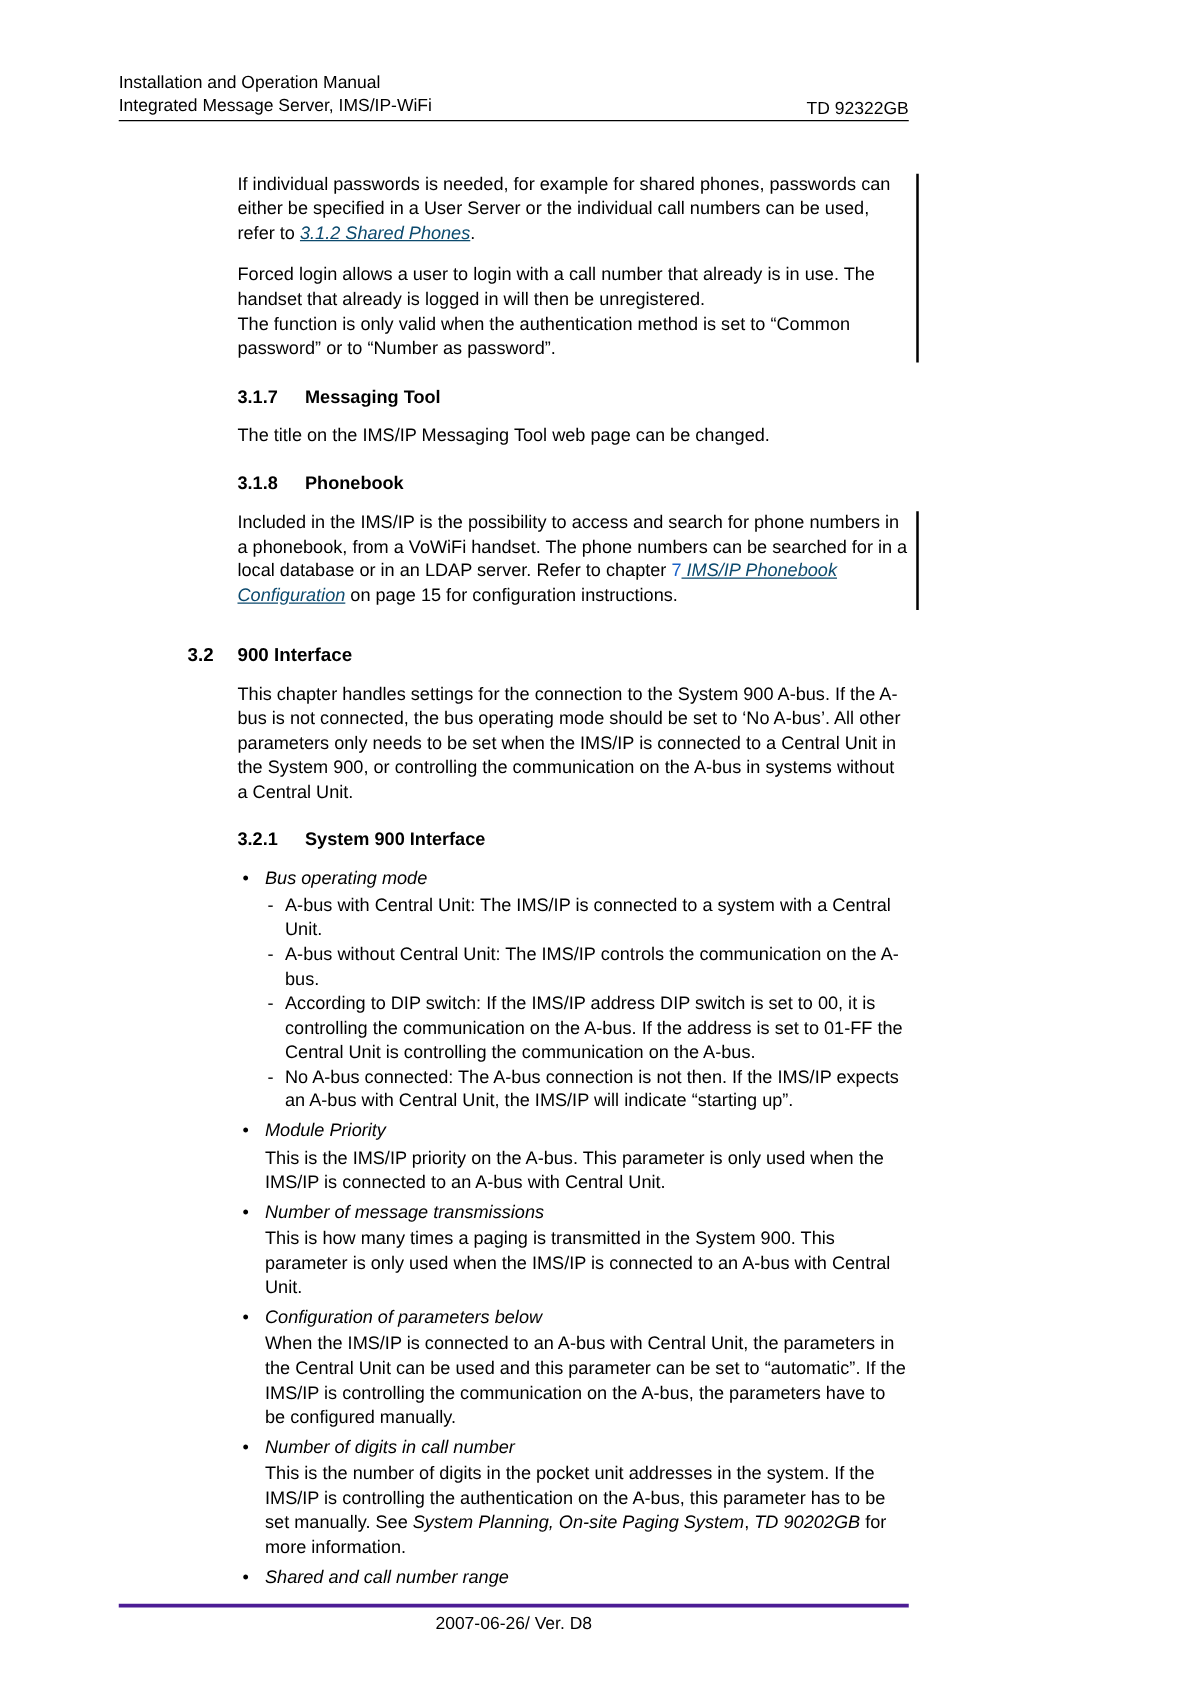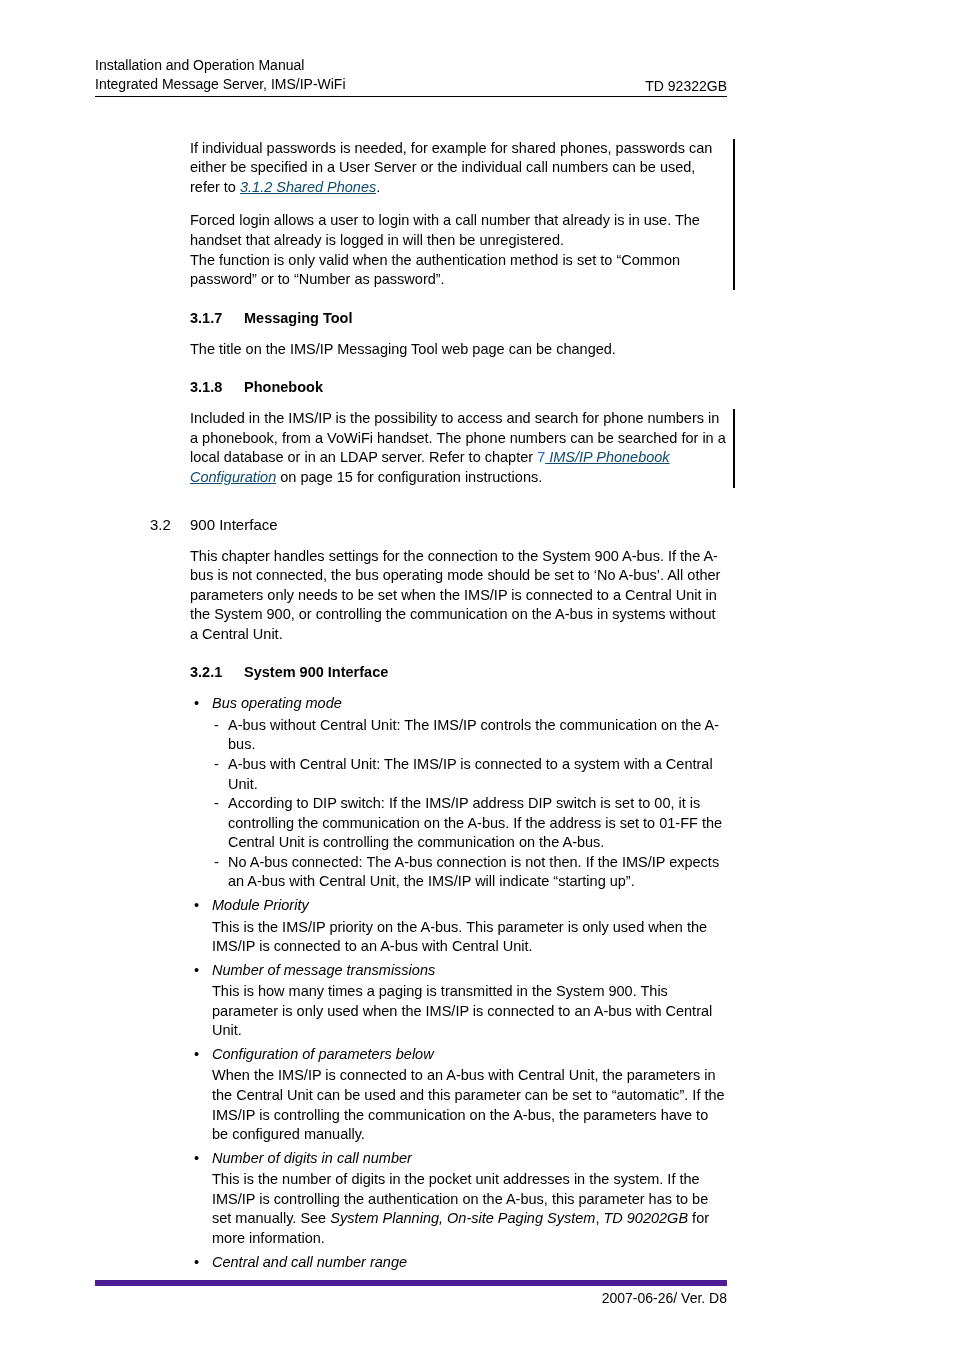--- a/index.html
+++ b/index.html
@@ -36,21 +36,21 @@
   .changebar-block {
     border-right: 2px solid #000;
     padding-right: 6px;
     margin-right: -8px;
   }
   p { margin: 0 0 14px 0; line-height: 1.35; }
   .link { color: #0c4a6e; font-style: italic; }
   .num { color: #1a62c9; }
   .h3 { font-weight: bold; margin: 20px 0 14px 0; font-size: 14.5px;}
   .h3 .secnum { display: inline-block; width: 54px; }
-  .h2 { font-weight: normal; margin: 28px 0 14px 0; font-size: 15px;}
+  .h2 { font-weight: bold; margin: 28px 0 14px 0; font-size: 15px;}
   .h2 .secnum { display: inline-block; width: 40px; }
   .h2row { margin-left: -40px; }
   ul.bullets {
     list-style: none;
     padding: 0;
     margin: 0;
   }
   ul.bullets > li {
     position: relative;
     padding-left: 22px;
@@ -79,24 +79,24 @@
     content: "-";
     position: absolute;
     left: 2px;
     top: 0;
   }
   .footer {
     position: absolute;
     left: 95px;
     right: 95px;
     bottom: 44px;
-    border-top: 6px solid #4c1d95;
+    border-top: 3px solid #4c1d95;
     padding-top: 4px;
     display: flex;
-    justify-content: flex-end;
+    justify-content: center;
     font-size: 14px;
   }
   .ital { font-style: italic; }
 </style>
 </head>
 <body>
 
 <div class="page">
 
   <div class="header">
@@ -141,22 +141,22 @@
     <p>This chapter handles settings for the connection to the System 900 A-bus. If the A-bus is not connected, the bus operating mode should be set to ‘No A-bus’. All other parameters only needs to be set when the IMS/IP is connected to a Central Unit in the System 900, or controlling the communication on the A-bus in systems without a Central Unit.</p>
 
     <div class="h3">
       <span class="secnum">3.2.1</span><span>System 900 Interface</span>
     </div>
 
     <ul class="bullets">
       <li>
         <span class="term">Bus operating mode</span>
         <ul class="dashes">
+          <li>A-bus with Central Unit: The IMS/IP is connected to a system with a Central Unit.</li>
           <li>A-bus without Central Unit: The IMS/IP controls the communication on the A-bus.</li>
-          <li>A-bus with Central Unit: The IMS/IP is connected to a system with a Central Unit.</li>
           <li>According to DIP switch: If the IMS/IP address DIP switch is set to 00, it is controlling the communication on the A-bus. If the address is set to 01-FF the Central Unit is controlling the communication on the A-bus.</li>
           <li>No A-bus connected: The A-bus connection is not then. If the IMS/IP expects an A-bus with Central Unit, the IMS/IP will indicate “starting up”.</li>
         </ul>
       </li>
       <li>
         <span class="term">Module Priority</span>
         <span class="desc">This is the IMS/IP priority on the A-bus. This parameter is only used when the IMS/IP is connected to an A-bus with Central Unit.</span>
       </li>
       <li>
         <span class="term">Number of message transmissions</span>
@@ -166,21 +166,21 @@
         <span class="term">Configuration of parameters below</span>
         <span class="desc">When the IMS/IP is connected to an A-bus with Central Unit, the parameters in the Central Unit can be used and this parameter can be set to “automatic”. If the IMS/IP is controlling the communication on the A-bus, the parameters have to be configured manually.</span>
       </li>
       <li>
         <span class="term">Number of digits in call number</span>
         <span class="desc">
           <span>This is the number of digits in the pocket unit addresses in the system. If the IMS/IP is controlling the authentication on the A-bus, this parameter has to be set manually. See </span><span class="ital">System Planning, On-site Paging System</span><span>, </span><span class="ital">TD 90202GB</span><span> for more information.</span>
         </span>
       </li>
       <li>
-        <span class="term">Central and call number range</span>
+        <span class="term">Shared and call number range</span>
       </li>
     </ul>
 
   </div>
 
   <div class="footer">
     <span>2007-06-26/ Ver. D</span>
     <span>8</span>
   </div>
 

